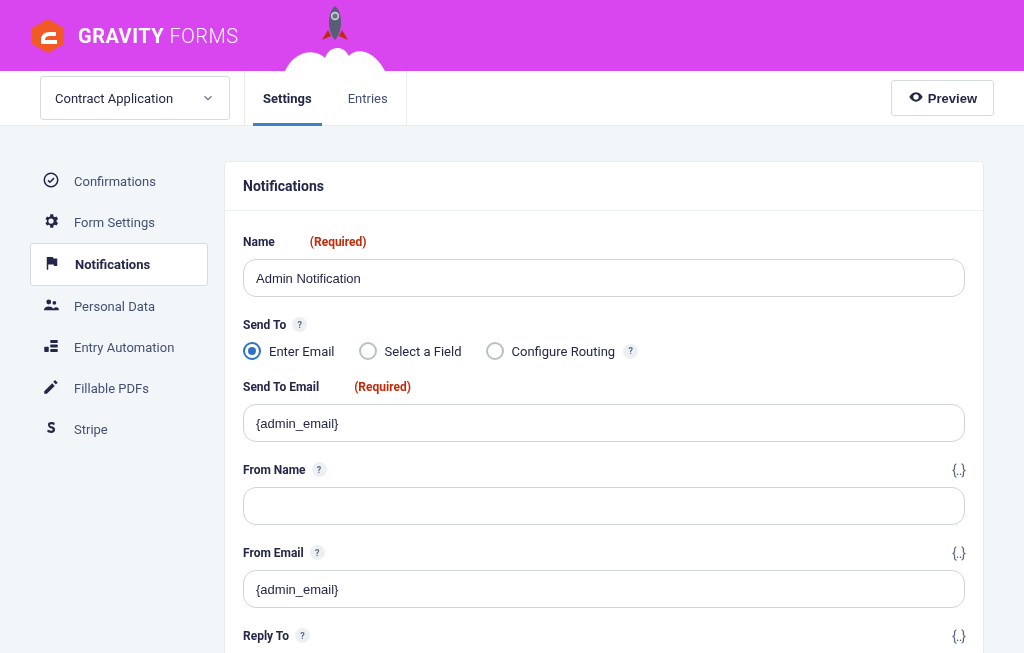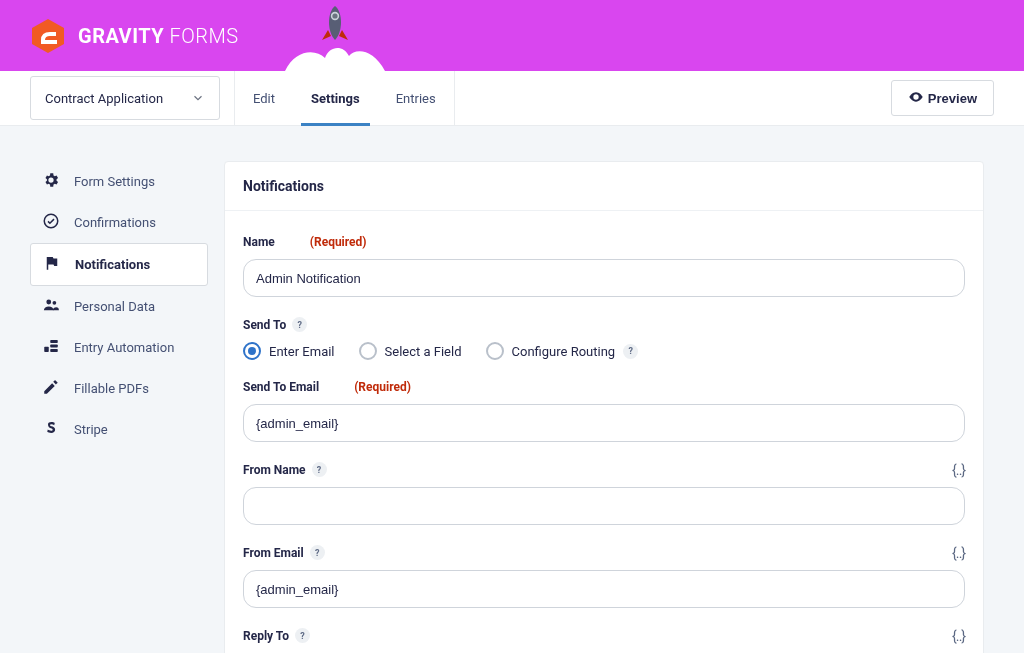--- a/index.html
+++ b/index.html
@@ -50,20 +50,21 @@
     border: 1px solid #d7dbe0;
     border-radius: 3px;
     height: 44px;
     display: flex;
     align-items: center;
     padding: 0 14px;
     min-width: 190px;
     justify-content: space-between;
     cursor: pointer;
     color: #242748;
+    margin-left: 10px;
   }
   .form-select .chevron { color: #6b7280; display:flex; }
   .tabs {
     display: flex;
     align-items: stretch;
     height: 100%;
     margin-left: 14px;
     border-left: 1px solid #e9ecef;
     border-right: 1px solid #e9ecef;
   }
@@ -225,23 +226,20 @@
 <div class="tabbar">
   <div class="form-select">
     <span>Contract Application</span>
     <span class="chevron">
       <svg width="14" height="14" viewBox="0 0 24 24">
           <path d="M6 9l6 6 6-6" fill="none" stroke="#6b7280" stroke-width="2"></path>
         </svg>
     </span>
   </div>
   <div class="tabs">
-    <div class="tab">
-        <span>Edit</span>
-      </div>
     <div class="tab active">
         <span>Settings</span>
       </div>
     <div class="tab">
         <span>Entries</span>
       </div>
   </div>
   <div class="tabbar-spacer"></div>
   <button class="preview-btn">
     <span>
@@ -251,31 +249,31 @@
         </svg>
     </span>
     <span>Preview</span>
   </button>
 </div>
 
 <div class="workspace">
 
   <div class="sidebar">
     <div class="side-item">
-      <span><svg viewBox="0 0 24 24" fill="#242748">
-            <path d="M19.4 13a7.5 7.5 0 0 0 0-2l2-1.6-2-3.4-2.4.9a7.5 7.5 0 0 0-1.7-1L15 3h-4l-.3 2.9a7.5 7.5 0 0 0-1.7 1l-2.4-.9-2 3.4L6.6 11a7.5 7.5 0 0 0 0 2l-2 1.6 2 3.4 2.4-.9a7.5 7.5 0 0 0 1.7 1L11 21h4l.3-2.9a7.5 7.5 0 0 0 1.7-1l2.4.9 2-3.4zM12 15.5A3.5 3.5 0 1 1 12 8.5a3.5 3.5 0 0 1 0 7z"></path>
-          </svg></span>
-      <span class="label">Form Settings</span>
-    </div>
-    <div class="side-item">
       <span><svg viewBox="0 0 24 24" fill="none" stroke="#242748" stroke-width="2">
             <circle cx="12" cy="12" r="9"></circle>
             <path d="M8 12.5l2.5 2.5L16 9.5"></path>
           </svg></span>
       <span class="label">Confirmations</span>
+    </div>
+    <div class="side-item">
+      <span><svg viewBox="0 0 24 24" fill="#242748">
+            <path d="M19.4 13a7.5 7.5 0 0 0 0-2l2-1.6-2-3.4-2.4.9a7.5 7.5 0 0 0-1.7-1L15 3h-4l-.3 2.9a7.5 7.5 0 0 0-1.7 1l-2.4-.9-2 3.4L6.6 11a7.5 7.5 0 0 0 0 2l-2 1.6 2 3.4 2.4-.9a7.5 7.5 0 0 0 1.7 1L11 21h4l.3-2.9a7.5 7.5 0 0 0 1.7-1l2.4.9 2-3.4zM12 15.5A3.5 3.5 0 1 1 12 8.5a3.5 3.5 0 0 1 0 7z"></path>
+          </svg></span>
+      <span class="label">Form Settings</span>
     </div>
     <div class="side-item active">
       <span><svg viewBox="0 0 24 24" fill="#242748">
             <path d="M5 3v18h2v-7h7l1 2h4V6h-5l-1-2H5z"></path>
           </svg></span>
       <span class="label">Notifications</span>
     </div>
     <div class="side-item">
       <span><svg viewBox="0 0 24 24" fill="#242748">
             <circle cx="9" cy="8" r="3.2"></circle>

